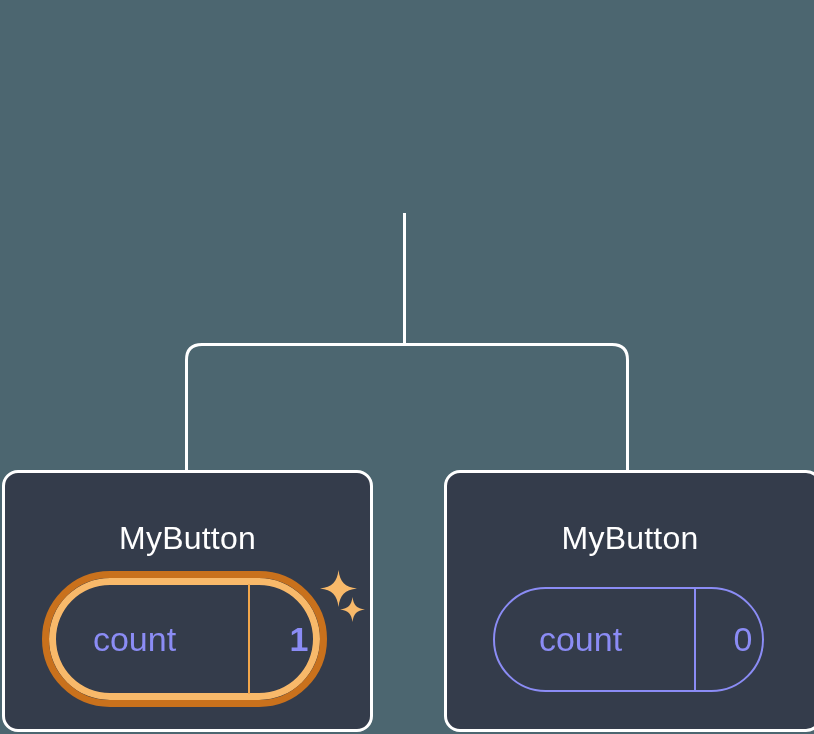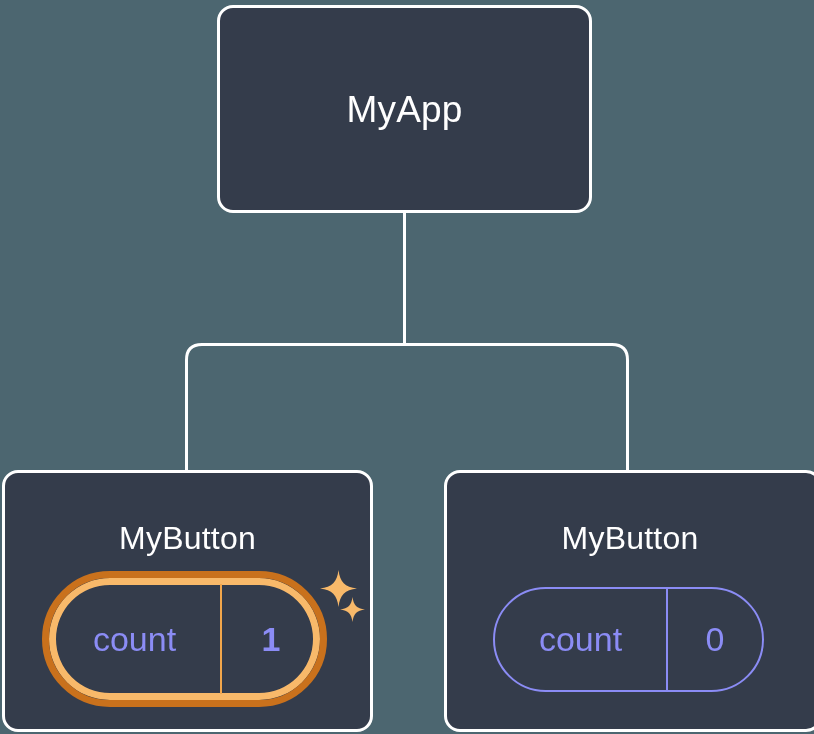--- a/index.html
+++ b/index.html
@@ -79,20 +79,21 @@
     padding-right: 6px;
   }
 
   
   .state-pill {
     position: absolute;
     box-sizing: border-box;
     display: flex;
     align-items: stretch;
     background: transparent;
+    gap: 28px;
   }
 
   
   #pill-left {
     left: 42px;
     top: 571px;
     width: 285px;
     height: 136px;
     border-radius: 68px;
     border: 7px solid #c9711c;
@@ -161,23 +162,20 @@
 
 <div id="canvas">
 
   <svg id="connectors" viewBox="0 0 814 734" width="814" height="734" aria-hidden="true">
 
     <path d="M 404.5 213 L 404.5 344.5" fill="none" stroke="#ffffff" stroke-width="3" stroke-linecap="butt"></path>
 
     <path d="M 186.5 470 L 186.5 360 Q 186.5 344.5 202 344.5 L 612 344.5 Q 627.5 344.5 627.5 360 L 627.5 470" fill="none" stroke="#ffffff" stroke-width="3" stroke-linejoin="round" stroke-linecap="butt"></path>
   </svg>
 
-  <div class="node-card" id="node-root">
-    <div class="node-title">MyApp</div>
-  </div>
 
   <div class="node-card" id="node-child-left">
     <div class="node-title">MyButton</div>
   </div>
 
   <div class="state-pill" id="pill-left">
     <div class="pill-key">count</div>
     <div class="pill-divider"></div>
     <div class="pill-val">1</div>
   </div>

